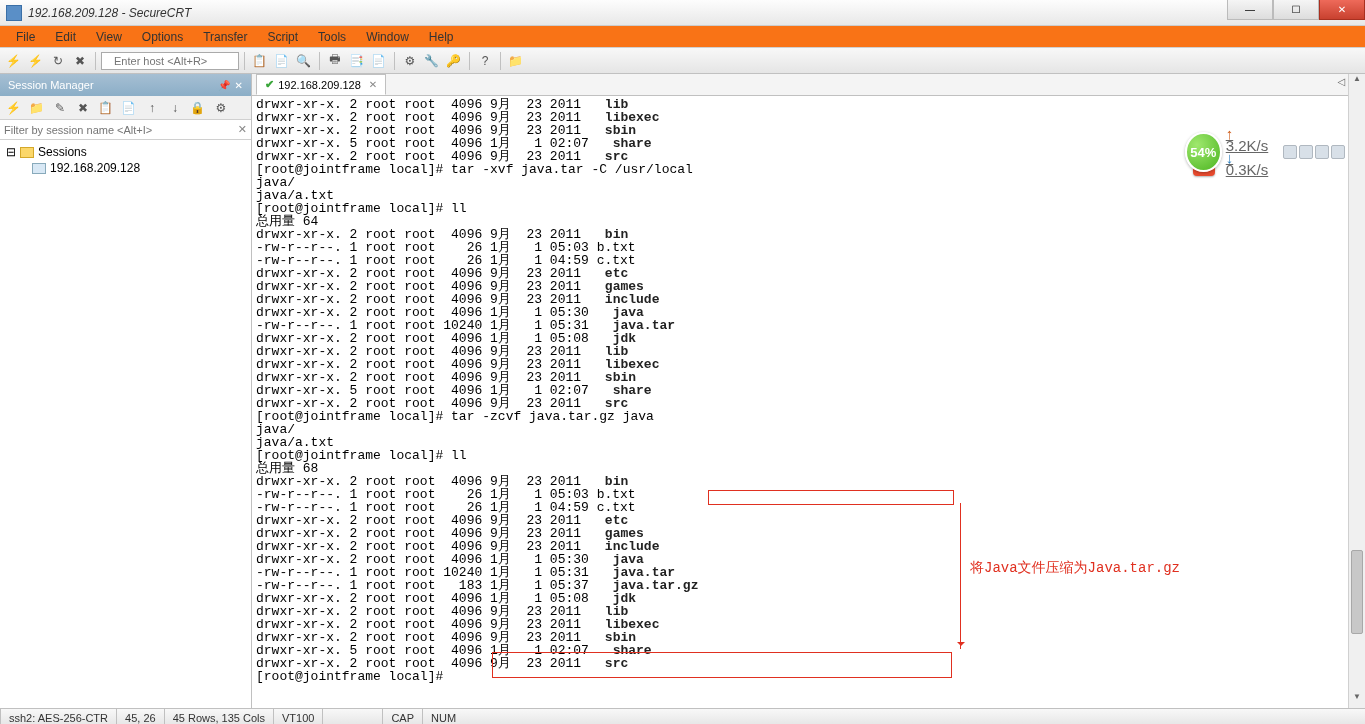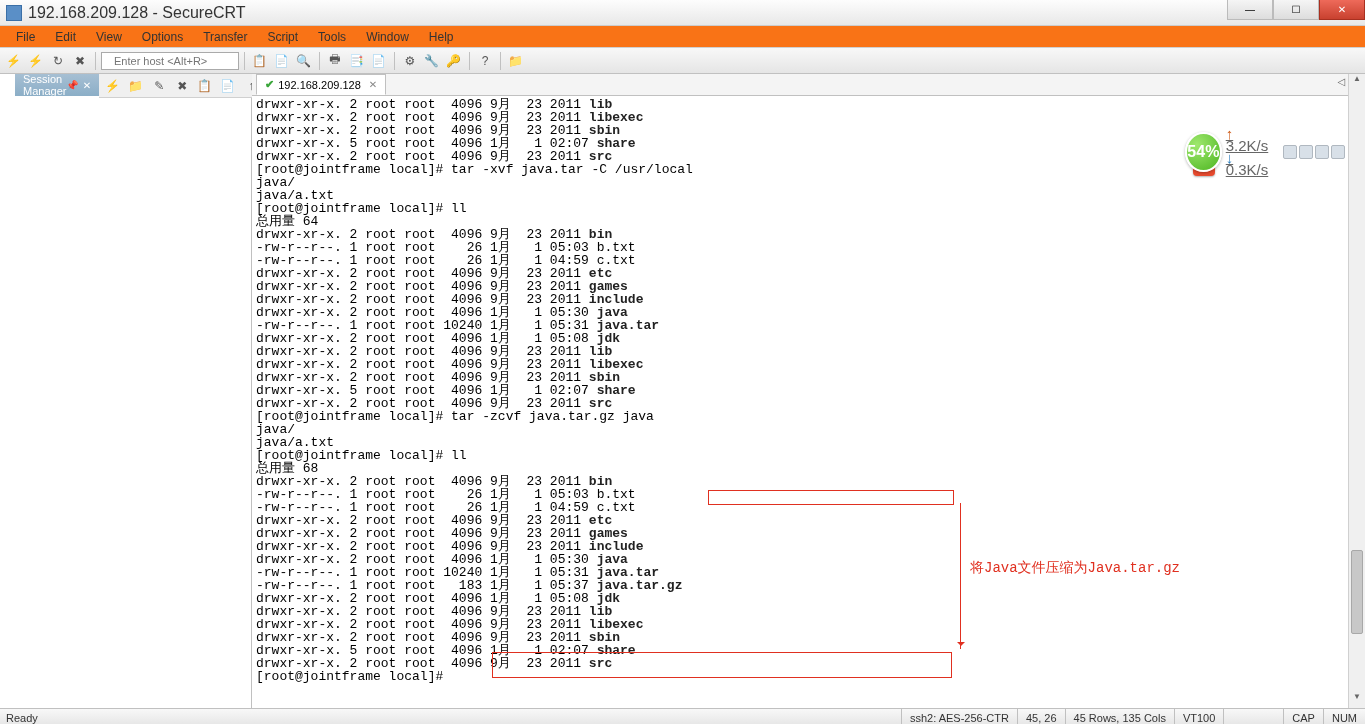--- a/index.html
+++ b/index.html
@@ -1,65 +1,65 @@
 <!DOCTYPE html>
 <html><head>
 <meta charset="utf-8">
 <style>
 * { box-sizing: border-box; margin: 0; padding: 0; }
 body { font-family: "Segoe UI", Tahoma, sans-serif; font-size: 11px; background: #fff; width: 1365px; height: 724px; overflow: hidden; position: relative; }
 .titlebar { height: 26px; background: linear-gradient(#fdfdfd,#e8e8e8); border-bottom: 1px solid #ccc; display: flex; align-items: center; padding: 0 6px; position: relative; }
 .titlebar .app-icon { width: 16px; height: 16px; background: #5a8fc7; border: 1px solid #3a6fa7; margin-right: 6px; }
-.titlebar .title { font-size: 16px; color: #333; }
+.titlebar .title { font-size: 12px; color: #333; font-style: italic; }
 .win-controls { position: absolute; right: 0; top: 0; display: flex; }
 .win-btn { width: 46px; height: 20px; display: flex; align-items: center; justify-content: center; font-size: 10px; background: linear-gradient(#f5f5f5,#ddd); border: 1px solid #bbb; border-top: none; }
 .win-btn.close { background: linear-gradient(#ee6a5a,#c8412f); color: #fff; border-color: #a83020; }
 .menubar { height: 22px; background: #f97316; display: flex; align-items: center; padding: 0 6px; border-bottom: 1px solid #d0d0d0; }
 .menu-item { padding: 2px 10px; font-size: 12px; color: #333; }
 .toolbar { height: 26px; background: linear-gradient(#f8f8f8,#e5e5e5); border-bottom: 1px solid #c0c0c0; display: flex; align-items: center; padding: 0 4px; gap: 2px; }
 .tb-btn { width: 20px; height: 20px; display: inline-flex; align-items: center; justify-content: center; font-size: 12px; color: #555; }
 .tb-sep { width: 1px; height: 18px; background: #c0c0c0; margin: 0 3px; }
 .host-input { width: 138px; height: 18px; border: 1px solid #aaa; font-size: 11px; padding: 0 12px; color: #888; background: #fff; }
 .main-area { display: flex; height: 634px; }
-.session-panel { width: 252px; border-right: 1px solid #c0c0c0; display: flex; flex-direction: row; padding-left: 15px; }
+.session-panel { width: 252px; border-right: 1px solid #c0c0c0; display: flex; flex-direction: column; }
 .sp-header { height: 22px; background: linear-gradient(#a6bfd3,#8baec7); display: flex; align-items: center; padding: 0 8px; color: #fff; font-size: 11px; justify-content: space-between; }
 .sp-header-icons { display: flex; gap: 4px; }
 .sp-header-icons span { font-size: 10px; }
 .sp-toolbar { height: 24px; background: #f0f0f0; border-bottom: 1px solid #d0d0d0; display: flex; align-items: center; padding: 0 4px; gap: 3px; }
 .sp-filter { height: 20px; border-bottom: 1px solid #d0d0d0; display: flex; align-items: center; padding: 0 4px; }
 .sp-filter input { border: none; width: 100%; font-size: 11px; color: #888; outline: none; }
 .sp-filter .x { color: #888; }
 .sp-tree { flex: 1; padding: 4px 6px; background: #fff; overflow: auto; }
 .tree-node { display: flex; align-items: center; gap: 4px; padding: 1px 0; font-size: 12px; }
 .tree-node.child { padding-left: 26px; }
 .folder-icon { width: 14px; height: 11px; background: #fbd76a; border: 1px solid #d4a82a; }
 .term-icon { width: 14px; height: 11px; background: #d8e8f5; border: 1px solid #8ab; }
 .terminal-area { flex: 1; display: flex; flex-direction: column; position: relative; }
 .tab-bar { height: 22px; background: #f4f4f4; display: flex; align-items: flex-end; border-bottom: 1px solid #c0c0c0; position: relative; }
 .tab { height: 21px; background: #fff; border: 1px solid #c0c0c0; border-bottom: 1px solid #fff; padding: 0 8px; display: flex; align-items: center; gap: 4px; font-size: 11px; margin-left: 4px; }
 .tab .check { color: #3aa63a; font-weight: bold; }
 .tab .x { color: #888; font-size: 10px; margin-left: 4px; }
 .tab-nav { position: absolute; right: 4px; top: 2px; display: flex; gap: 2px; }
 .tab-nav span { font-size: 10px; color: #666; padding: 0 2px; }
 .terminal { flex: 1; background: #fff; font-family: "Consolas","Courier New",monospace; font-size: 13px; line-height: 13px; padding: 2px 4px; white-space: pre; position: relative; overflow: hidden; }
-.terminal .bold { font-weight: bold; color: #222; }
+.terminal .bold { font-weight: bold; color: #222; margin-left: 16px; }
 .scrollbar-v { position: absolute; right: 0; top: 0; bottom: 0; width: 17px; background: #f0f0f0; border-left: 1px solid #d0d0d0; }
 .scrollbar-v .thumb { position: absolute; left: 2px; right: 2px; top: 476px; height: 84px; background: #c8c8c8; border: 1px solid #a8a8a8; border-radius: 2px; }
 .scrollbar-v .arr { position: absolute; left: 0; right: 0; height: 16px; text-align: center; font-size: 8px; color: #666; }
 .scrollbar-v .arr.up { top: 0; } .scrollbar-v .arr.dn { bottom: 0; }
 .statusbar { height: 18px; background: linear-gradient(#f8f8f8,#e5e5e5); border-top: 1px solid #c0c0c0; display: flex; align-items: center; font-size: 11px; color: #333; }
 .statusbar .sb-left { flex: 1; padding-left: 6px; }
 .statusbar .sb-cell { padding: 0 8px; border-left: 1px solid #c0c0c0; height: 100%; display: flex; align-items: center; }
 .red-box1 { position: absolute; border: 1px solid #e03020; left: 456px; top: 416px; width: 246px; height: 15px; pointer-events: none; }
 .red-box2 { position: absolute; border: 1px solid #e03020; left: 240px; top: 578px; width: 460px; height: 26px; pointer-events: none; }
 .red-text { position: absolute; left: 718px; top: 485px; color: #e03020; font-family: "SimSun","Courier New",monospace; font-size: 14px; }
 .red-arrow-v { position: absolute; left: 708px; top: 429px; width: 0; height: 146px; border-left: 1px solid #e03020; }
 .red-arrow-v::after { content: ""; position: absolute; bottom: -1px; left: -4px; border: 4px solid transparent; border-top-color: #e03020; }
 .floating { position: absolute; right: 20px; top: 130px; width: 160px; height: 44px; display: flex; align-items: center; gap: 4px; }
-.floating .circ { width: 40px; height: 40px; border-radius: 50%; background: radial-gradient(circle at 30% 30%,#9fe86e,#4cb520); border: 2px solid #fff; box-shadow: 0 1px 3px rgba(0,0,0,.3); display: flex; align-items: center; justify-content: center; color: #fff; font-size: 16px; font-weight: bold; }
+.floating .circ { width: 40px; height: 40px; border-radius: 50%; background: radial-gradient(circle at 30% 30%,#9fe86e,#4cb520); border: 2px solid #fff; box-shadow: 0 1px 3px rgba(0,0,0,.3); display: flex; align-items: center; justify-content: center; color: #fff; font-size: 13px; font-weight: bold; }
 .floating .stats { font-size: 15px; color: #666; line-height: 12px; text-decoration: underline; }
 .floating .stats .up { color: #d06020; }
 .floating .stats .dn { color: #3080c0; }
 .floating .tiny-icons { display: flex; gap: 2px; margin-left: 4px; }
 .floating .tiny-icons span { width: 14px; height: 14px; background: #d8e0e8; border: 1px solid #b0b8c0; border-radius: 2px; display: inline-block; }
 .sogou-badge { position: absolute; right: 150px; top: 154px; width: 22px; height: 22px; border-radius: 4px; background: #e84a2e; color: #fff; display: flex; align-items: center; justify-content: center; font-weight: bold; font-size: 13px; box-shadow: 0 1px 2px rgba(0,0,0,.3); }
 </style>
 </head>
 <body>
 
@@ -167,21 +167,20 @@
       <div class="arr dn">▼</div>
     </div>
     <div class="red-box1"></div>
     <div class="red-box2"></div>
     <div class="red-arrow-v"></div>
     <div class="red-text">将Java文件压缩为Java.tar.gz</div>
   </div>
 </div>
 
 <div class="statusbar">
-  <div class="sb-left">Ready</div>
   <div class="sb-cell">ssh2: AES-256-CTR</div>
   <div class="sb-cell">45,  26</div>
   <div class="sb-cell">45 Rows, 135 Cols</div>
   <div class="sb-cell">VT100</div>
   <div class="sb-cell" style="width:60px"></div>
   <div class="sb-cell">CAP</div>
   <div class="sb-cell">NUM</div>
 </div>
 
 <div class="sogou-badge">S</div>

